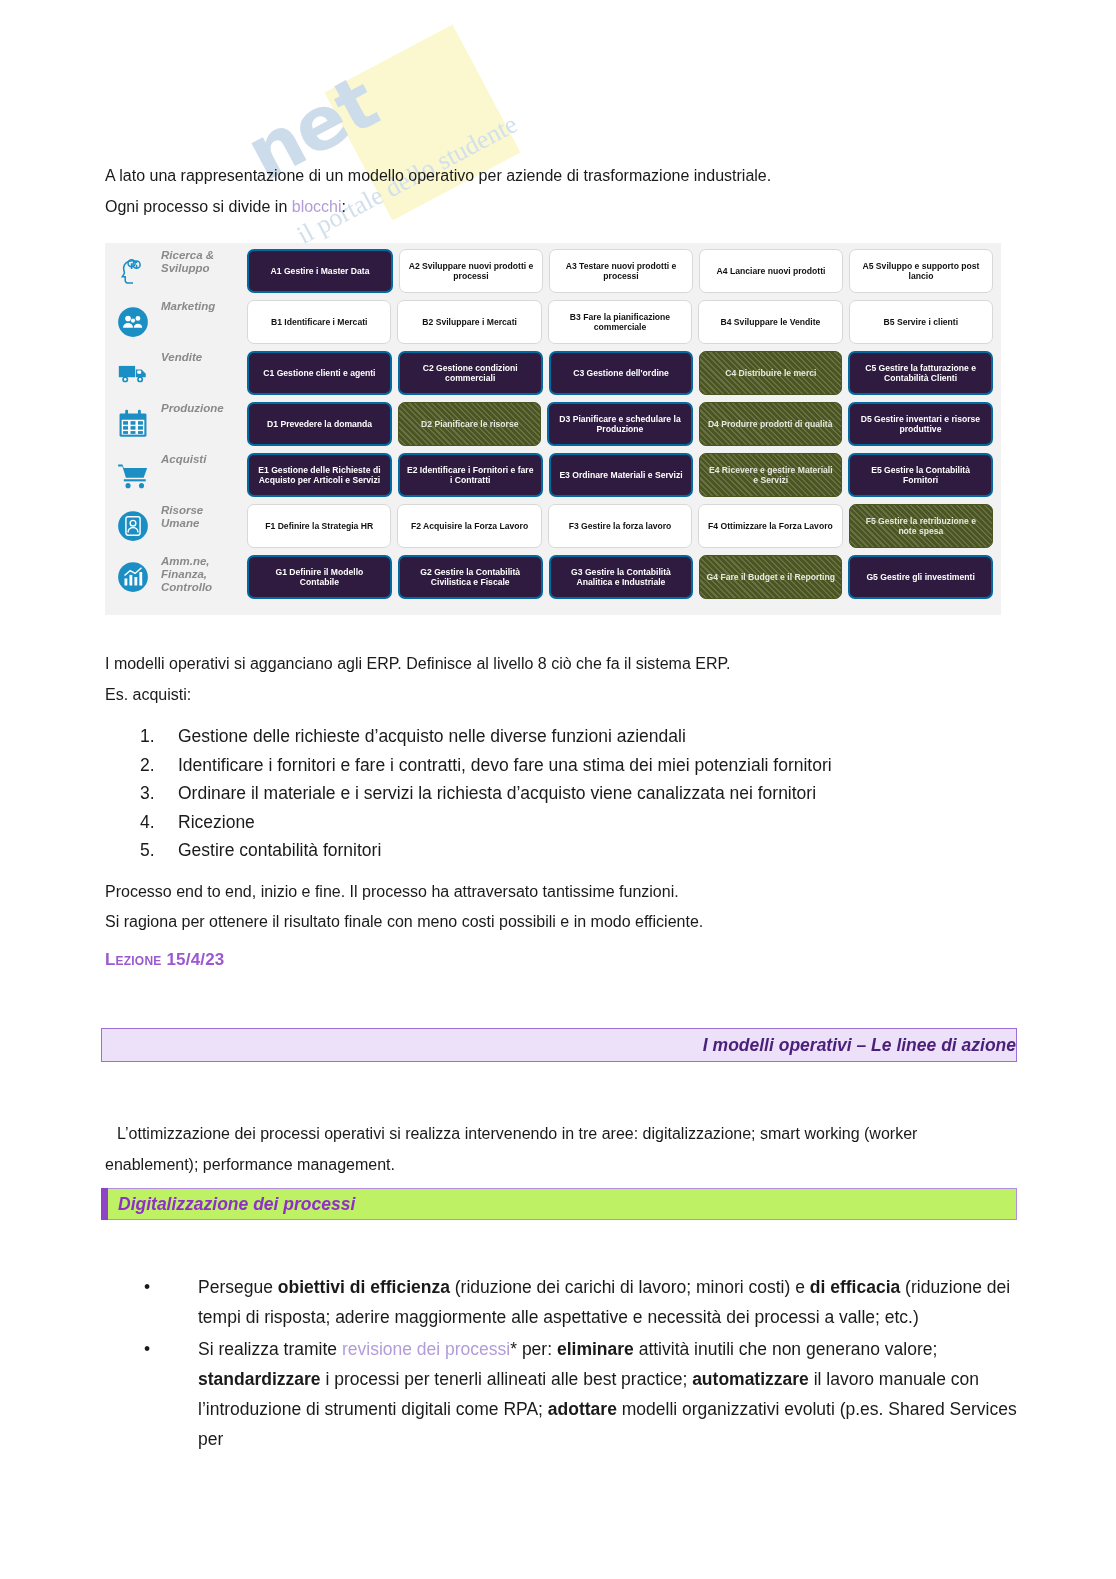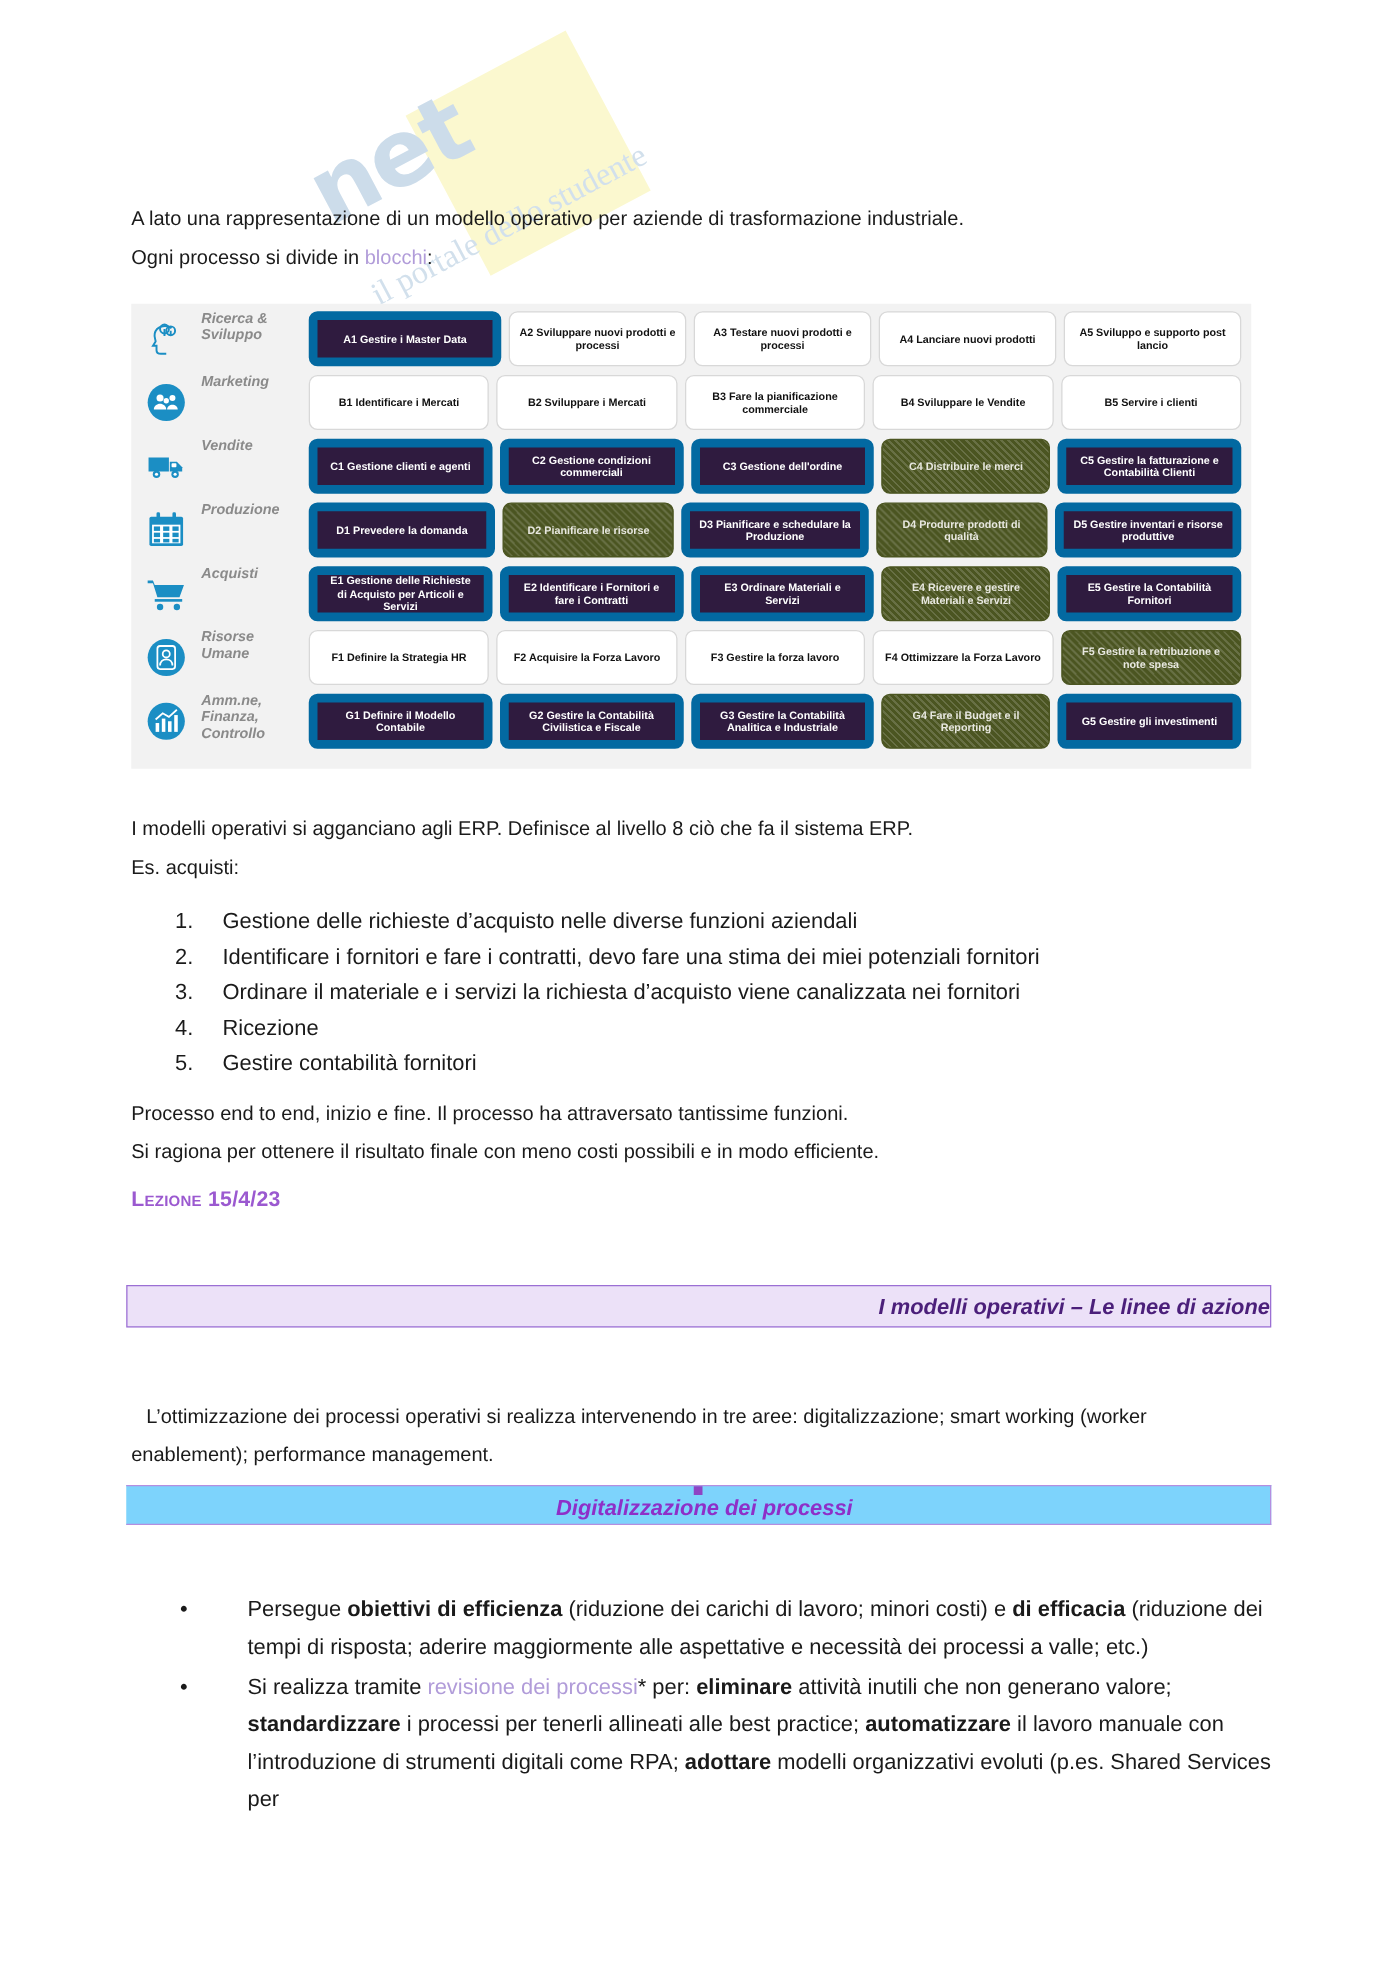--- a/index.html
+++ b/index.html
@@ -113,21 +113,21 @@
     font-family:"Liberation Sans", sans-serif;
   }
   .cell-white{
     background:#ffffff;
     color:#111111;
     border:1px solid #d8d8d8;
   }
   .cell-purple{
     background:#2f1b3f;
     color:#ffffff;
-    border:7px solid #0369a1;
+    border:2px solid #0369a1;
   }
   .cell-green{
     background:#4b5521;
     color:#e8e8e0;
     border:1px solid #4b5521;
     background-image:repeating-linear-gradient(45deg,
        rgba(255,255,255,0.16) 0px, rgba(255,255,255,0.16) 1.5px,
        rgba(0,0,0,0) 1.5px, rgba(0,0,0,0) 4px);
   }
 
@@ -157,25 +157,25 @@
     font-style:italic;
     font-weight:700;
     font-size:17.5px;
     color:#4b1f7a;
     font-family:"Liberation Sans", sans-serif;
   }
   .head-bar{
     position:absolute;
     left:101px; top:1188px;
     width:916px; height:32px;
-    background:#7dd3fc;
+    background:#bef264;
     border:1.3px solid #b48ee0;
     border-left:none;
     box-sizing:border-box;
-    display:flex;align-items:center;flex-direction:column;
+    display:flex;align-items:center;
   }
   .head-bar .lbar{
     width:7px;height:32px;flex:0 0 7px;
     background:#8e44c4;
   }
   .head-bar .htext{
     padding-left:10px;
     font-style:italic;
     font-weight:700;
     font-size:17.5px;

